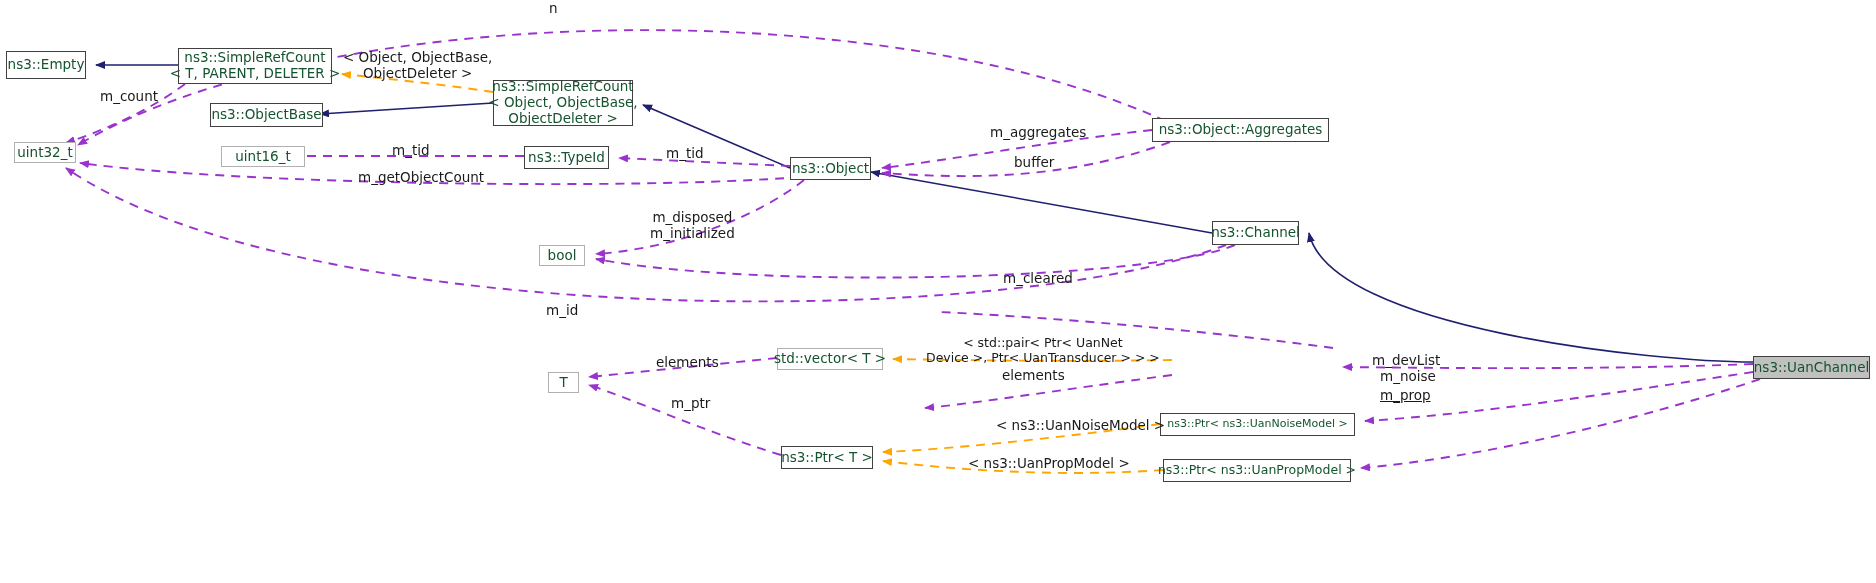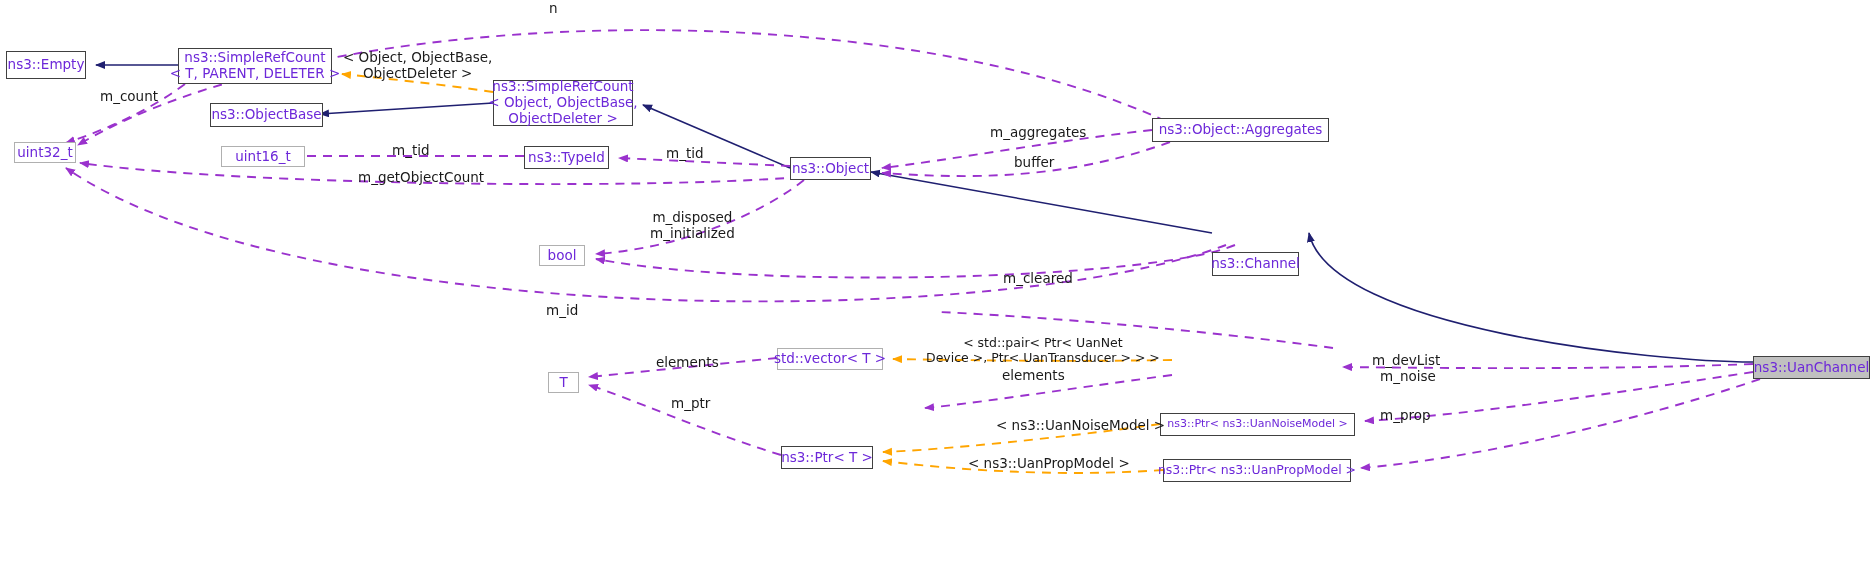--- a/index.html
+++ b/index.html
@@ -25,21 +25,21 @@
   }
   .node {
     position: absolute;
     box-sizing: border-box;
     display: flex;
     align-items: center;
     justify-content: center;
     text-align: center;
     line-height: 1.18;
     white-space: pre;
-    color: #6d28d9;
+    color: #14532d;
     background: #ffffff;
     font-size: 13.5px;
     padding: 2px 6px;
   }
   
   .node.cls {
     border: 1.6px solid #404040;
   }
   
   .node.tmpl {
@@ -136,21 +136,21 @@
 &lt; T, PARENT, DELETER &gt;</div>
   <div class="node cls" style="left:493px; top:80px;  width:140px; height:46px;">ns3::SimpleRefCount
 &lt; Object, ObjectBase,
 ObjectDeleter &gt;</div>
   <div class="node cls" style="left:210px; top:103px; width:113px; height:24px;">ns3::ObjectBase</div>
   <div class="node tmpl" style="left:14px;  top:142px; width:62px;  height:21px;">uint32_t</div>
   <div class="node tmpl" style="left:221px; top:146px; width:84px;  height:21px;">uint16_t</div>
   <div class="node cls" style="left:524px; top:146px; width:85px;  height:23px;">ns3::TypeId</div>
   <div class="node cls" style="left:790px; top:157px; width:81px;  height:23px;">ns3::Object</div>
   <div class="node cls" style="left:1152px;top:118px; width:177px; height:24px;">ns3::Object::Aggregates</div>
-  <div class="node cls" style="left:1212px;top:221px; width:87px;  height:24px;margin-top:31px;">ns3::Channel</div>
+  <div class="node cls" style="left:1212px;top:221px; width:87px;  height:24px;">ns3::Channel</div>
   <div class="node tmpl" style="left:539px; top:245px; width:46px;  height:21px;">bool</div>
   <div class="node tmpl" style="left:777px; top:348px; width:106px; height:22px;">std::vector&lt; T &gt;</div>
   <div class="node tmpl" style="left:548px; top:372px; width:31px;  height:21px;">T</div>
   <div class="node cls" style="left:781px; top:446px; width:92px;  height:23px;">ns3::Ptr&lt; T &gt;</div>
   <div class="node cls" style="left:1160px;top:413px; width:195px; height:23px; font-size:11px;">ns3::Ptr&lt; ns3::UanNoiseModel &gt;</div>
   <div class="node cls" style="left:1163px;top:459px; width:188px; height:23px; font-size:12.5px;">ns3::Ptr&lt; ns3::UanPropModel &gt;</div>
   <div class="node focus" style="left:1753px;top:356px; width:117px; height:23px;">ns3::UanChannel</div>
 
   <div class="edge-label" style="left:549px;  top:1px;">n</div>
   <div class="edge-label" style="left:343px; top:50px;">&lt; Object, ObjectBase,
@@ -165,17 +165,17 @@
 m_initialized</div>
   <div class="edge-label" style="left:1003px; top:271px;">m_cleared</div>
   <div class="edge-label" style="left:546px;  top:303px;">m_id</div>
   <div class="edge-label" style="left:926px; top:336px; font-size:12.5px;">&lt; std::pair&lt; Ptr&lt; UanNet
 Device &gt;, Ptr&lt; UanTransducer &gt; &gt; &gt;</div>
   <div class="edge-label" style="left:656px;  top:355px;">elements</div>
   <div class="edge-label" style="left:1002px; top:368px;">elements</div>
   <div class="edge-label" style="left:1372px; top:353px;">m_devList</div>
   <div class="edge-label" style="left:1380px; top:369px;">m_noise</div>
   <div class="edge-label" style="left:671px;  top:396px;">m_ptr</div>
-  <div class="edge-label" style="left:1380px; top:408px;">m_prop</div>
+  <div class="edge-label" style="left:1380px; top:388px;text-decoration:underline;">m_prop</div>
   <div class="edge-label" style="left:964px; top:418px;margin-left:32px;">&lt; ns3::UanNoiseModel &gt;</div>
   <div class="edge-label" style="left:968px; top:456px;">&lt; ns3::UanPropModel &gt;</div>
 
 </div>
 
 </body></html>

